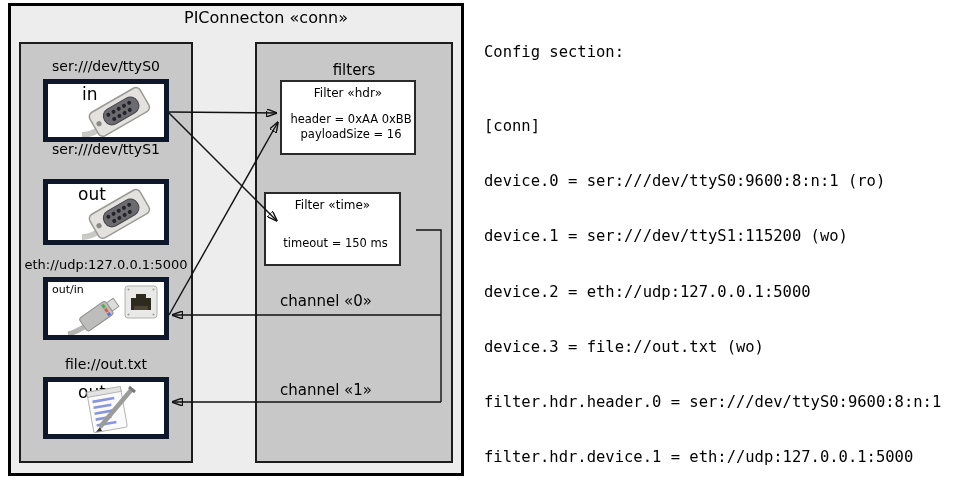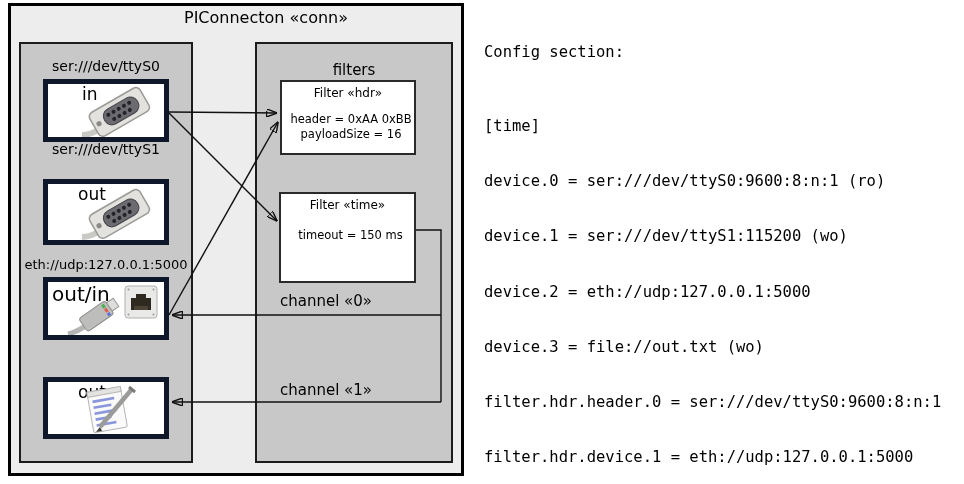--- a/index.html
+++ b/index.html
@@ -24,21 +24,21 @@
              border: 5px solid #0f172a; overflow: hidden; }
   .port { position: absolute; font-size: 17px; line-height: 1.05; }
   .dev-icon { position: absolute; }
 
   
   .filter-box { position: absolute; background: #fff; border: 2px solid #2a2a2a; }
   .filter-title { text-align: center; font-size: 12px; margin-top: 4px; }
   .filter-props { font-size: 11.5px; line-height: 15px; padding-left: 6px;
                   text-align: center; }
   .props-hdr { margin-top: 12px; }
-  .props-time { margin-top: 16px; }
+  .props-time { margin-top: 24px; }
 
   .channel-label { position: absolute; left: 280px; width: 137px; text-align: left;
                    font-size: 15px; white-space: nowrap; }
 
   .wires { position: absolute; left: 0; top: 0; pointer-events: none; }
   .wires line, .wires path { stroke: #111; stroke-width: 1.4; fill: none; }
 
   
   .config { position: absolute; left: 484px; top: 6px;
             font-family: "DejaVu Sans Mono", monospace; font-size: 15.5px;
@@ -97,21 +97,21 @@
           <circle cx="39" cy="30" r="2" fill="#23232a"></circle>
         <circle cx="45" cy="30" r="2" fill="#23232a"></circle>
           <circle cx="51" cy="30" r="2" fill="#23232a"></circle>
         <circle cx="17.5" cy="26.5" r="2.6" fill="#8a8a86"></circle>
       </g>
     </svg>
   </div>
 
   <div class="dev-label" style="top:257px;font-size:13px">eth://udp:127.0.0.1:5000</div>
   <div class="dev-box" style="top:277px;height:63px">
-    <span class="port" style="left:4px;top:2px;font-size:20px">out/in</span>
+    <span class="port" style="left:4px;top:2px;font-size:11px">out/in</span>
     <svg class="dev-icon" style="right:6px;top:3px" width="34" height="34" viewBox="0 0 34 34">
       <rect x="1" y="1" width="32" height="32" rx="3" fill="#e9e9e7" stroke="#b0b0ae"></rect>
       <path d="M7,25 V13 h5 v-4 h10 v4 h5 v12 z" fill="#2f2a20"></path>
       <rect x="10" y="21" width="14" height="4" fill="#4a4336"></rect>
       <circle cx="4.5" cy="4.5" r="1" fill="#9a9a98"></circle>
         <circle cx="29.5" cy="4.5" r="1" fill="#9a9a98"></circle>
       <circle cx="4.5" cy="29.5" r="1" fill="#9a9a98"></circle>
         <circle cx="29.5" cy="29.5" r="1" fill="#9a9a98"></circle>
     </svg>
     <svg class="dev-icon" style="left:18px;bottom:0" width="64" height="42" viewBox="0 0 64 42">
@@ -119,20 +119,21 @@
       <g transform="rotate(-35 32 22)">
         <rect x="14" y="14" width="32" height="16" rx="3" fill="#bdbdbb" stroke="#8a8a88"></rect>
         <rect x="46" y="17" width="8" height="10" fill="#dddddb" stroke="#9a9a98"></rect>
         <rect x="40" y="16" width="3" height="4" fill="#4caf50"></rect>
         <rect x="40" y="21" width="3" height="4" fill="#e05a4e"></rect>
         <rect x="40" y="26" width="3" height="3" fill="#5a6ae0"></rect>
       </g>
     </svg>
   </div>
 
+  <div class="dev-label" style="top:356px">file://out.txt</div>
   <div class="dev-box" style="top:377px;height:62px">
     <span class="port" style="left:30px;top:2px">out</span>
     <svg class="dev-icon" style="left:34px;bottom:1px" width="58" height="52" viewBox="0 0 58 52">
       <g transform="rotate(-10 26 28)">
         <rect x="8" y="8" width="34" height="41" rx="2" fill="#fafafa" stroke="#b5b5b3"></rect>
         <rect x="8" y="8" width="34" height="5" fill="#e3e3e1" stroke="#b5b5b3"></rect>
         <rect x="12" y="17" width="22" height="2.6" fill="#8a96dc"></rect>
         <rect x="12" y="23" width="18" height="2.6" fill="#8a96dc"></rect>
         <rect x="12" y="29" width="22" height="2.6" fill="#8a96dc"></rect>
         <rect x="12" y="35" width="16" height="2.6" fill="#8a96dc"></rect>
@@ -145,21 +146,21 @@
   </div>
 
   <div class="filter-box" style="left:280px;top:80px;width:136px;height:75px">
     <div class="filter-title">Filter «hdr»</div>
     <div class="filter-props props-hdr">
       <div>header = 0xAA 0xBB</div>
       <div>payloadSize = 16</div>
     </div>
   </div>
 
-  <div class="filter-box" style="left:279px;top:192px;width:137px;height:91px">
+  <div class="filter-box" style="left:264px;top:192px;width:137px;height:74px">
     <div class="filter-title">Filter «time»</div>
     <div class="filter-props props-time">
       <div>timeout = 150 ms</div>
     </div>
   </div>
 
   <div class="channel-label" style="top:292px">channel «0»</div>
   <div class="channel-label" style="top:381px">channel «1»</div>
 
   <svg class="wires" width="964" height="484" viewBox="0 0 964 484">
@@ -171,21 +172,21 @@
     <line x1="169" y1="112" x2="277" y2="113" marker-end="url(#arr)"></line>
     <line x1="169" y1="113" x2="277" y2="221" marker-end="url(#arr)"></line>
     <line x1="169" y1="315" x2="278" y2="122" marker-end="url(#arr)"></line>
     <path d="M416,230 H441 V402"></path>
     <line x1="441" y1="315" x2="172" y2="315" marker-end="url(#arr)"></line>
     <line x1="441" y1="402" x2="172" y2="402" marker-end="url(#arr)"></line>
   </svg>
 
   <div class="config">
     <div class="cfg-heading">Config section:</div>
-    <div>[time]</div>
+    <div>[conn]</div>
     <div>device.0 = ser:///dev/ttyS0:9600:8:n:1 (ro)</div>
     <div>device.1 = ser:///dev/ttyS1:115200 (wo)</div>
     <div>device.2 = eth://udp:127.0.0.1:5000</div>
     <div>device.3 = file://out.txt (wo)</div>
     <div>filter.hdr.header.0 = ser:///dev/ttyS0:9600:8:n:1</div>
     <div>filter.hdr.device.1 = eth://udp:127.0.0.1:5000</div>
     
     
     
     

